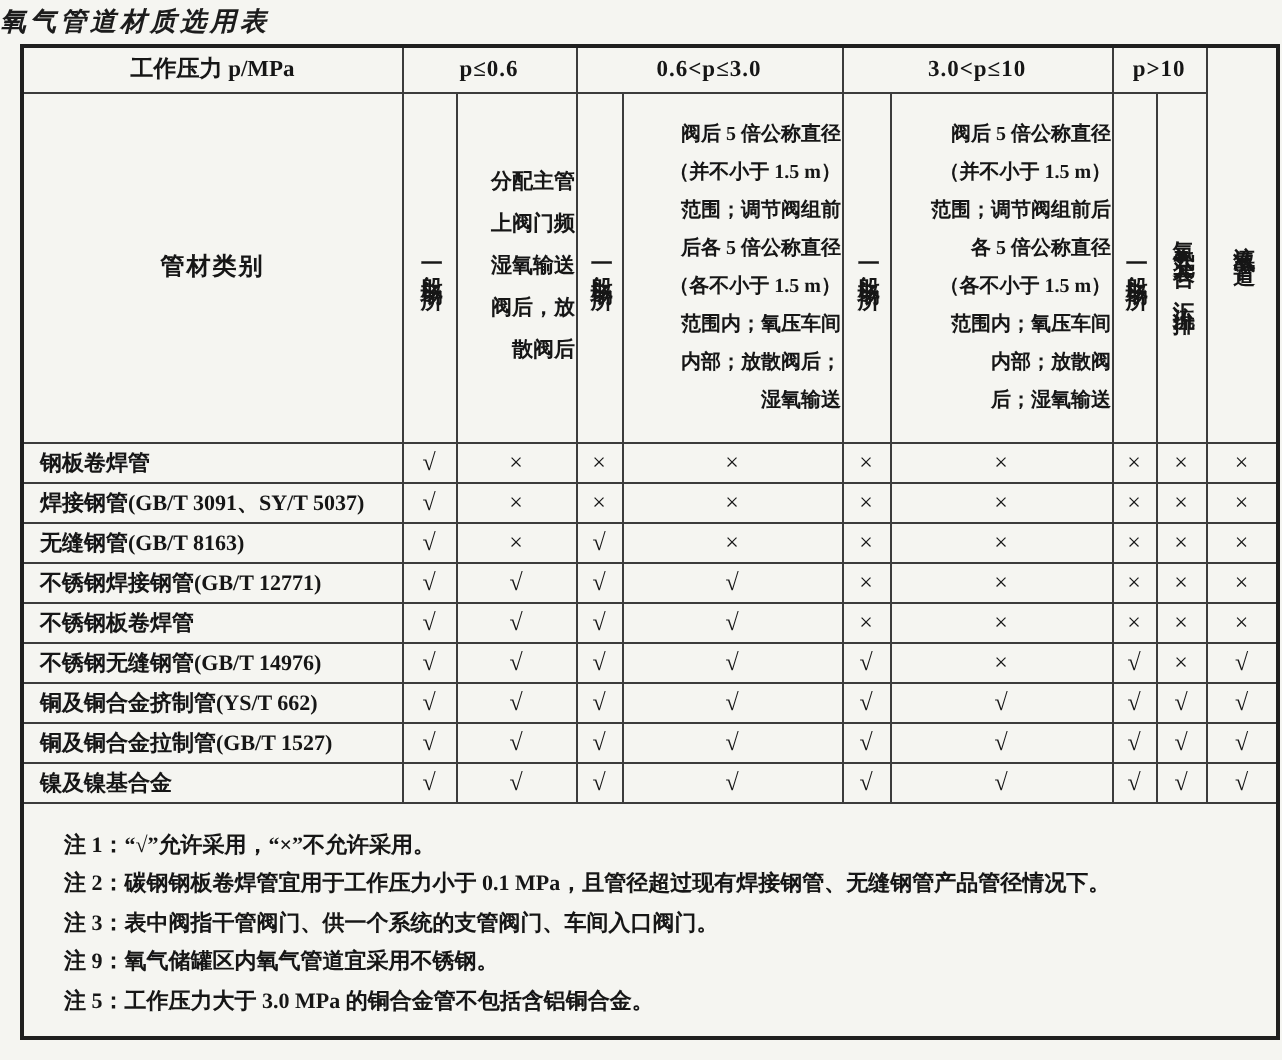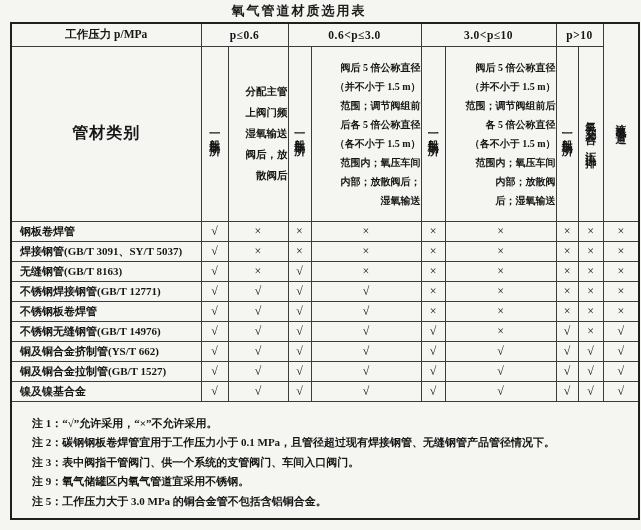--- a/index.html
+++ b/index.html
@@ -6,22 +6,22 @@
   body{
     width:641px;height:530px;
     background:#f5f5f1;
     font-family:"Liberation Serif","DejaVu Serif",serif;
     color:#1c1c1c;
     position:relative;
     overflow:hidden;
   }
   .page-title{
     position:absolute;top:2px;left:0;width:598px;
-    text-align:center;
-    font-size:13px;font-weight:700;letter-spacing:2px;
+    text-align:left;
+    font-size:13px;font-weight:700;letter-spacing:2px;font-style:italic;
   }
   table.material-table{
     position:absolute;left:10px;top:22px;
     width:628px;
     border-collapse:collapse;
     table-layout:fixed;
     border:2px solid #1f1f1f;
   }
   td{
     border:1px solid #3c3c3c;
@@ -29,21 +29,21 @@
     font-weight:600;
     color:#161616;
   }
   tr.h1{height:23px;padding-left:29px;}
   tr.h2{height:175px;}
   tr.data-row{height:20px;padding-left:21px;}
   tr.notes-row{height:118px;}
   td.center{text-align:center;vertical-align:middle;}
   td.pressure-label,td.group-label{font-size:11.5px;}
   td.group-label{letter-spacing:0.5px;}
-  td.material-label{font-size:16px;text-align:center;vertical-align:middle;letter-spacing:1px;margin-left:45px;}
+  td.material-label{font-size:12px;text-align:center;vertical-align:middle;letter-spacing:1px;margin-left:45px;}
   .vtext{
     writing-mode:vertical-rl;
     text-orientation:upright;
     display:inline-block;
     font-size:11px;
     letter-spacing:3px;
     line-height:1.15;
   }
   td.special{
     font-size:10px;

